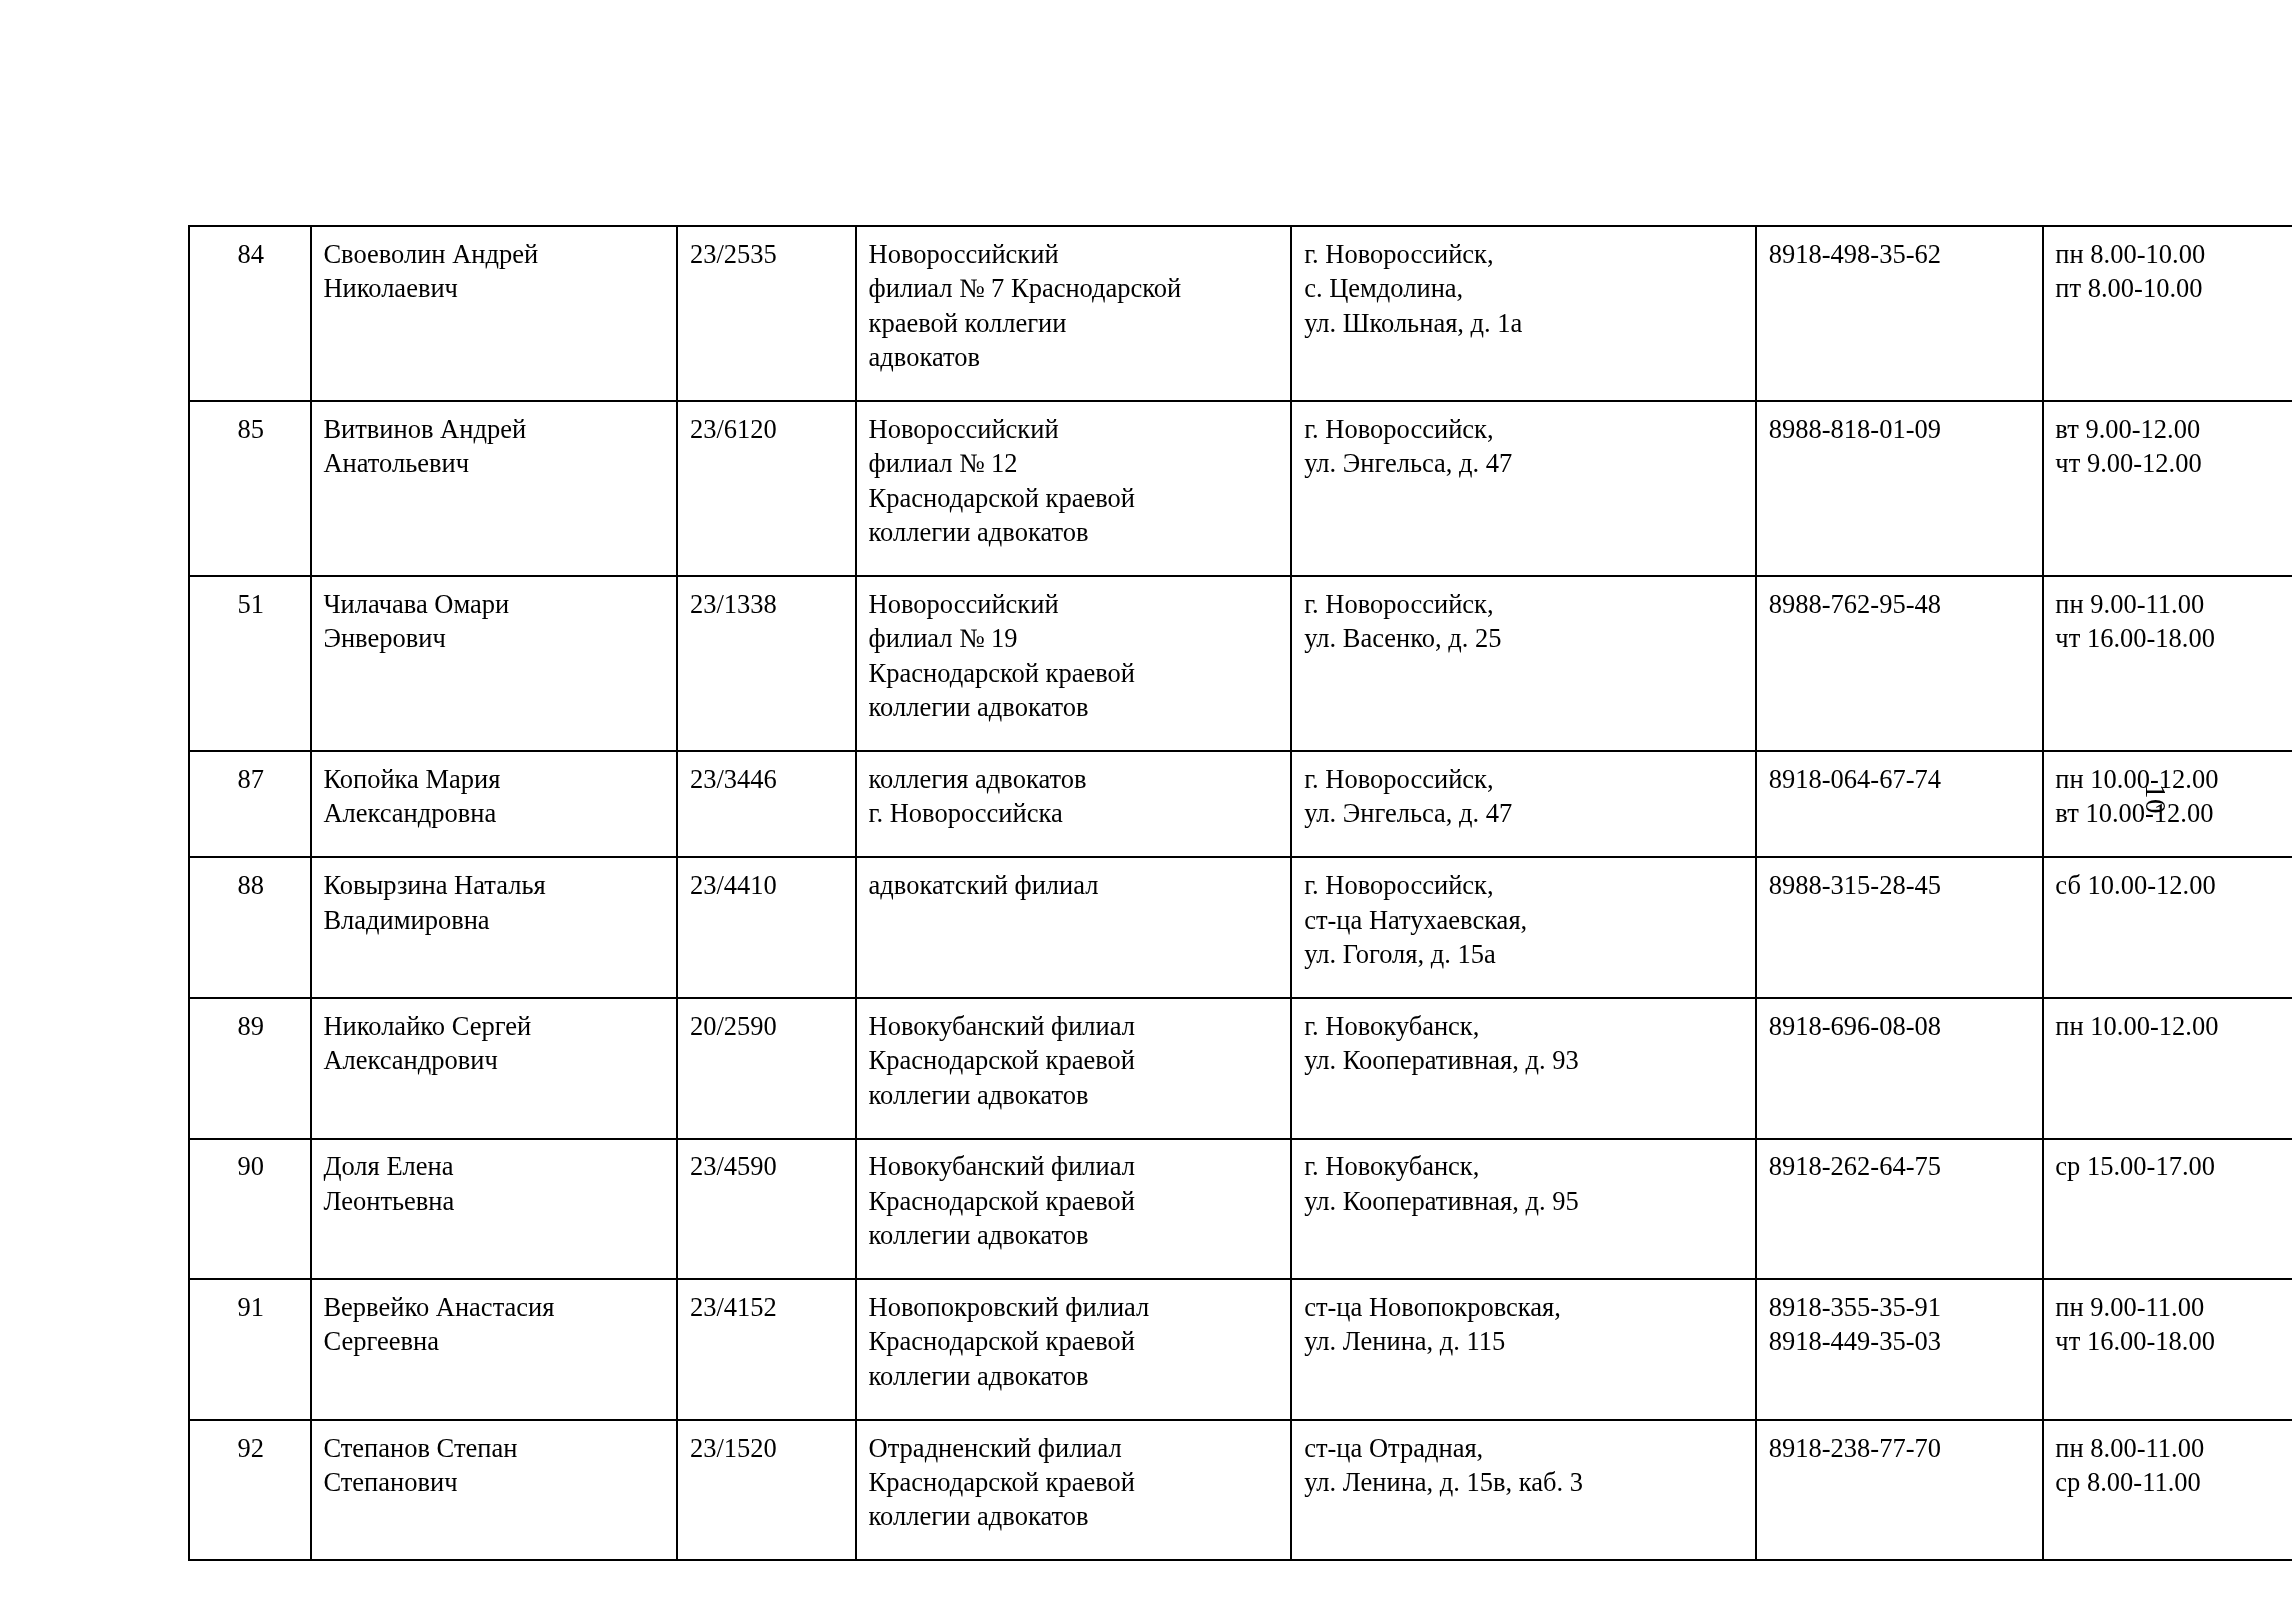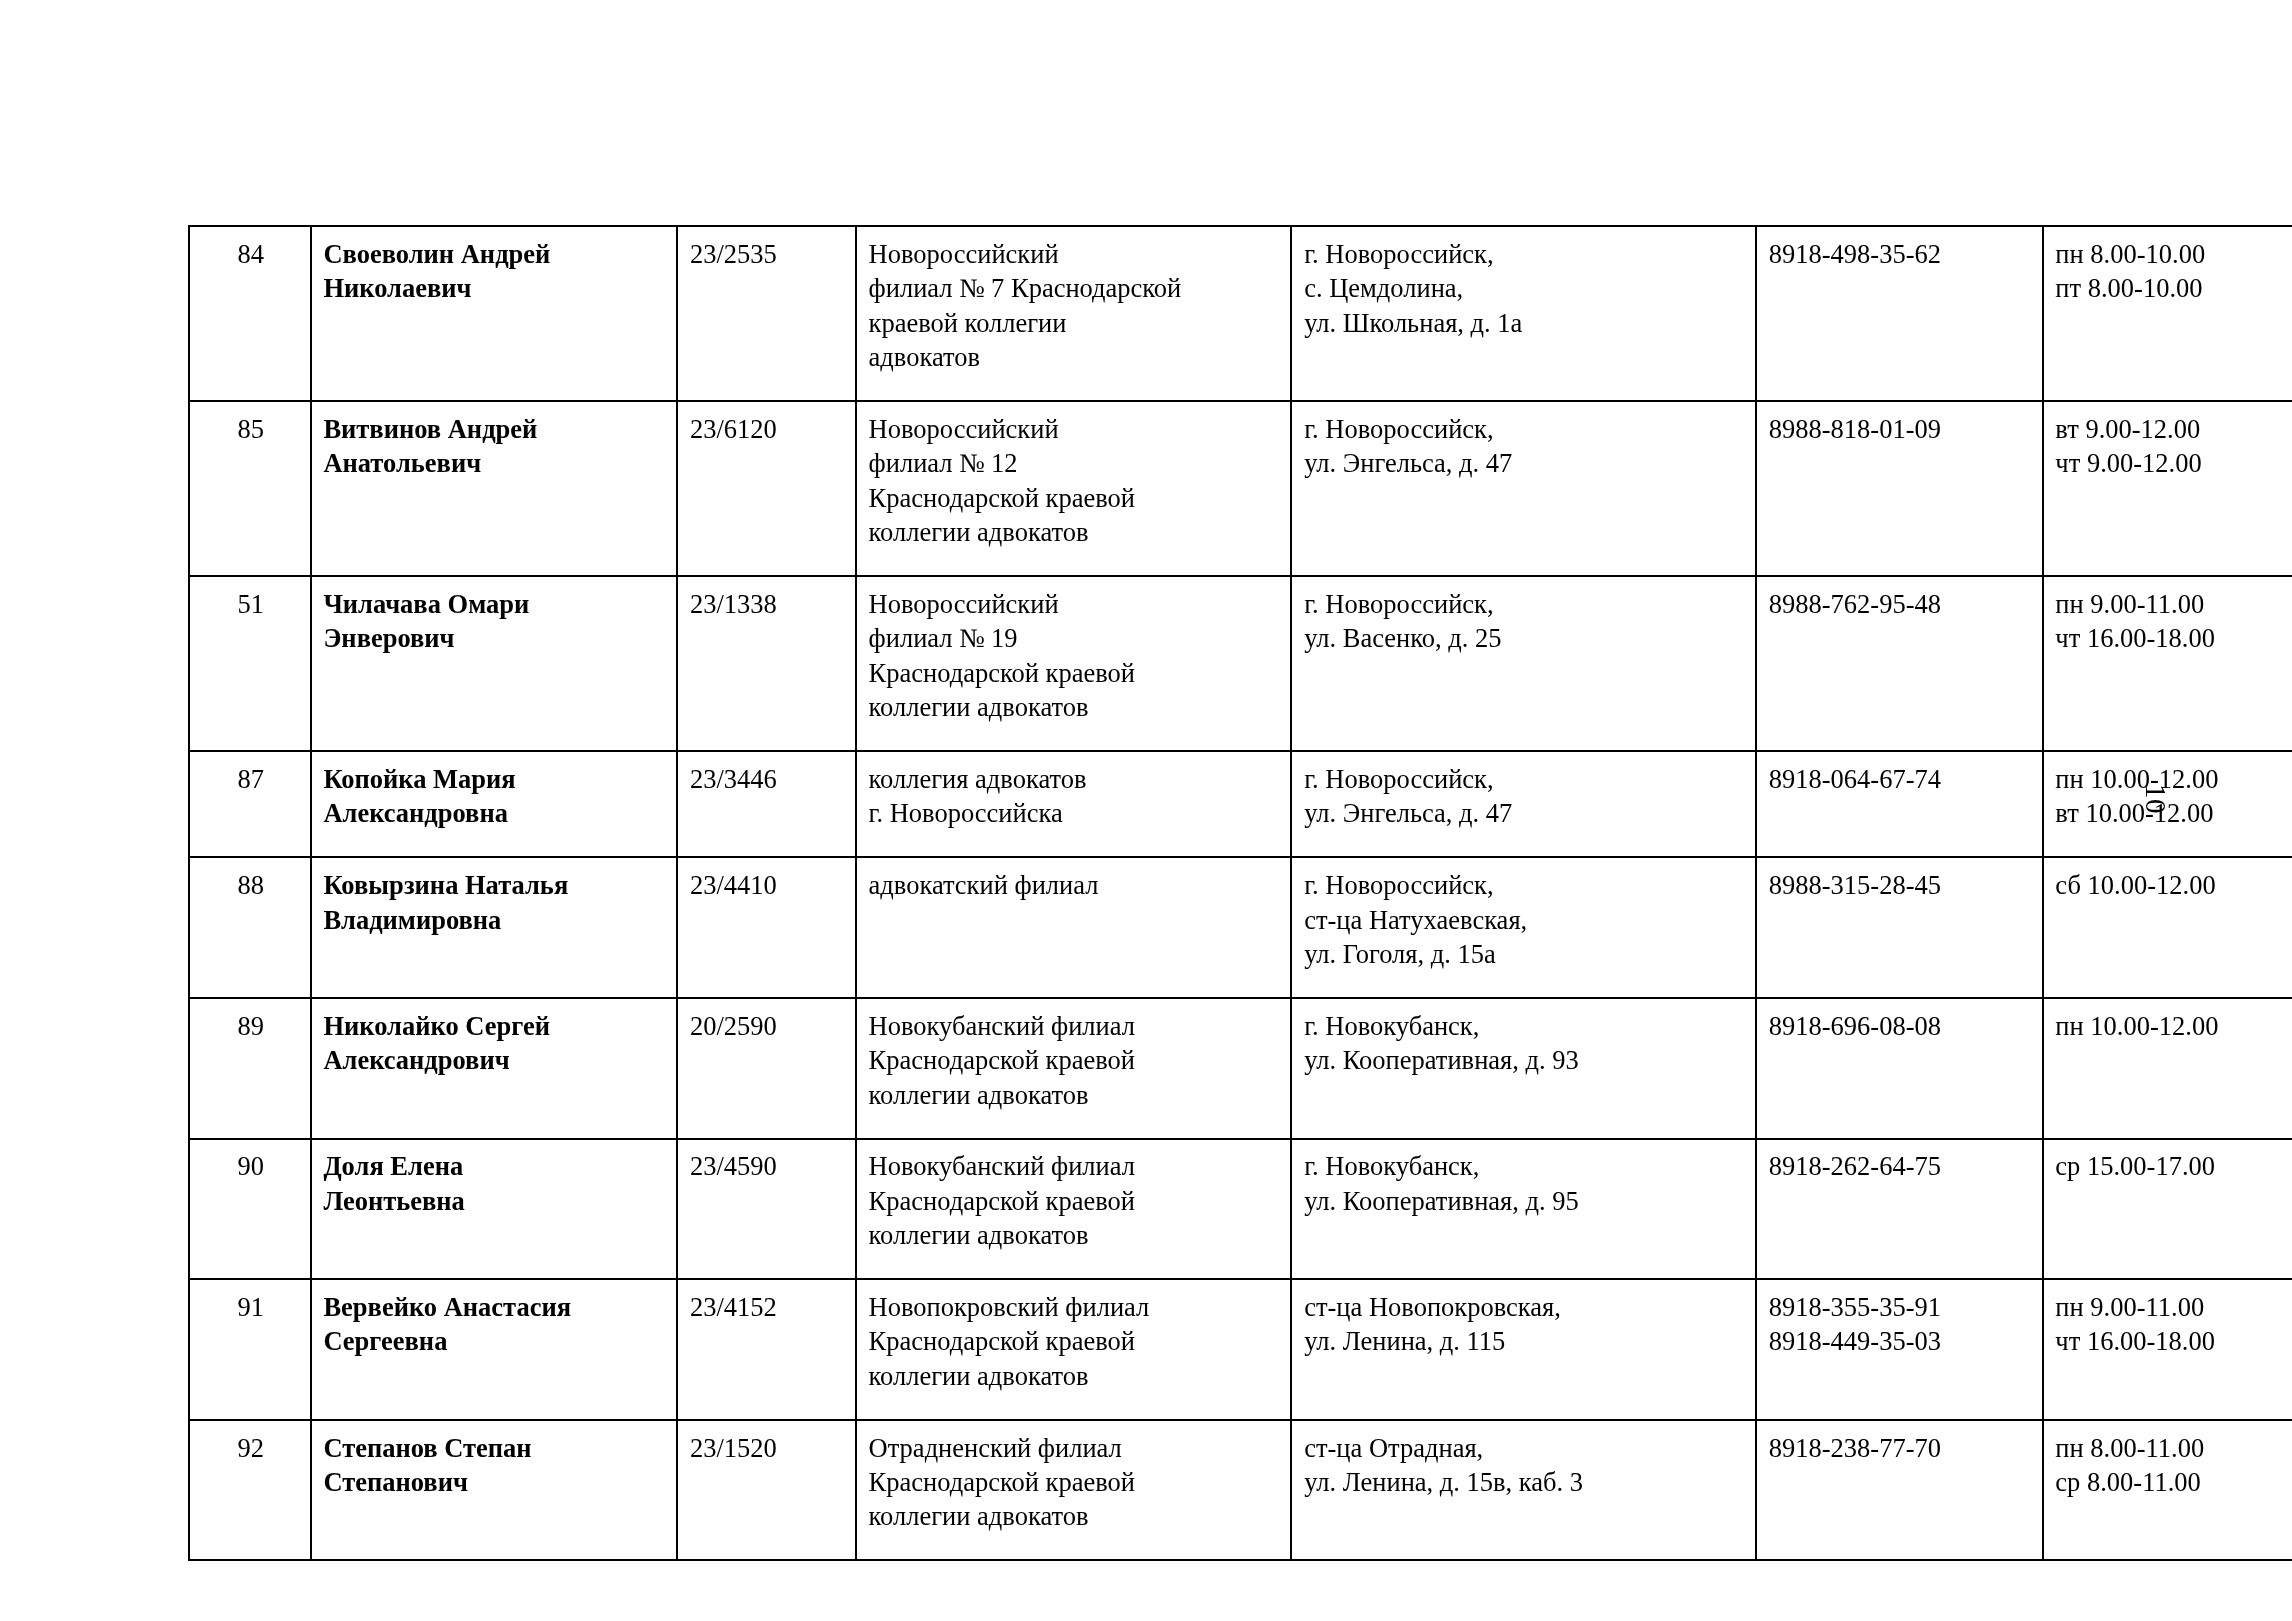--- a/index.html
+++ b/index.html
@@ -43,21 +43,21 @@
     font-size: 26.5px;
     line-height: 1.30;
     font-family: "Liberation Serif", "DejaVu Serif", serif;
   }
   td.c-num {
     width: 98px;
     text-align: center;
     padding-left: 3.9px;
     padding-right: 3.9px;
   }
-  td.c-name   { width: 343px; font-weight: bold; }
+  td.c-name   { width: 343px; }
   td.c-reg    { width: 155px; }
   td.c-org    { width: 412px; border-radius: 18px; }
   td.c-addr   { width: 441px; }
   td.c-phone  { width: 263px; }
   td.c-hours  { width: 255px; }
 
   .line { display: block; white-space: nowrap; }
   .line.wrapable { white-space: normal; }
 
   .page-number {

